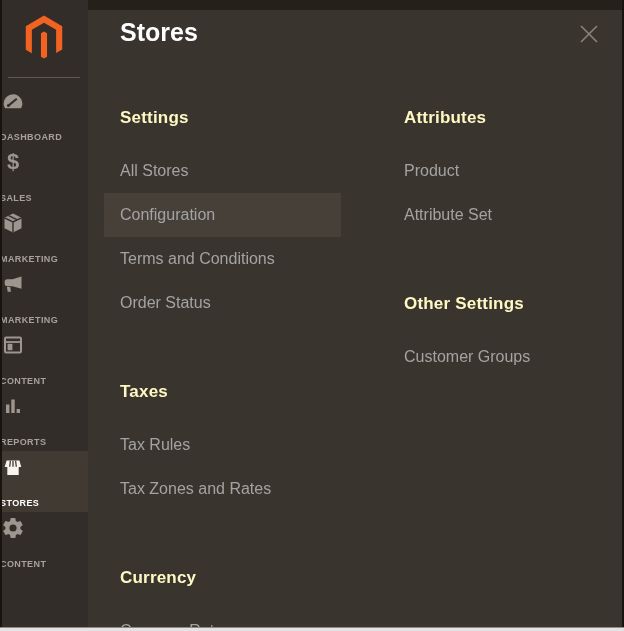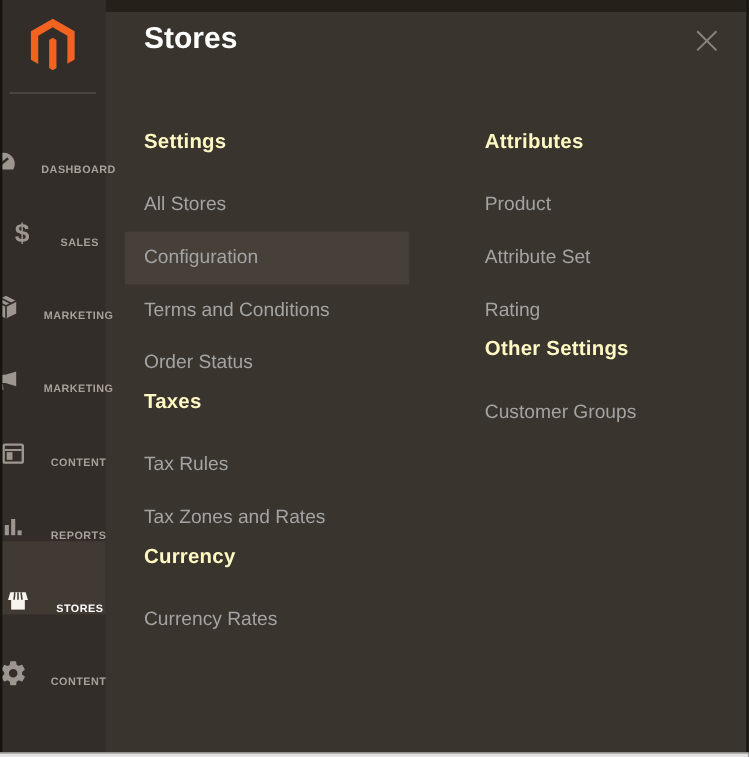--- a/index.html
+++ b/index.html
@@ -16,21 +16,21 @@
     position:absolute; left:0; top:0; bottom:0; width:88px;
     background:#332d29; z-index:2;
   }
   .logo-wrap {
     height:77px; display:flex; align-items:center; justify-content:center;
     cursor:pointer;
   }
   .logo-divider { border-top:1px solid #5d574f; margin:0 8px; }
   .nav { margin-top:7px; }
   .nav-item {
-    height:61px; display:flex; flex-direction:row; align-items:flex-end;
+    height:61px; display:flex; flex-direction:column; align-items:flex-start;
     justify-content:center; gap:19px; cursor:pointer; color:#9d968e;
   }
   .nav-item .nav-label {
     font-size:9px; font-weight:700; letter-spacing:.4px; color:#a7a19a;
   }
   .nav-item.active { background:#413a33; color:#f7f3ef; }
   .nav-item.active .nav-label { color:#ffffff; }
   .nav-icon { width:26px; height:24px; display:flex; align-items:center; justify-content:center; }
   .nav-icon svg { width:24px; height:24px; display:block; }
   .dollar-glyph { font-size:22px; font-weight:700; line-height:22px; }
@@ -53,21 +53,21 @@
   .close-btn {
     position:absolute; right:24px; top:13px; width:22px; height:22px;
     background:none; border:none; cursor:pointer; padding:0;
   }
   .close-btn svg { width:22px; height:22px; display:block; stroke:#8a847c; }
 
   .col { position:absolute; top:98px; width:237px; }
   .col1 { left:16px; }
   .col2 { left:300px; }
 
-  .section + .section { }
+  .section + .section { margin-top:57px; }
   .sec-h {
     font-size:17px; line-height:20px; font-weight:700; color:#fef9c3;
     margin:0 16px 21px 16px; letter-spacing:.2px;
   }
   .section ul { list-style:none; }
   .menu-item {
     font-size:16px; line-height:20px; color:#a3a3a3;
     padding:12px 16px; cursor:pointer;
   }
   .menu-item.hl { background:#464039; }
@@ -218,21 +218,20 @@
         </ul>
       </div>
     </div>
 
     <div class="col col2">
       <div class="section">
         <h3 class="sec-h">Attributes</h3>
         <ul>
           <li class="menu-item">Product</li>
           <li class="menu-item">Attribute Set</li>
-          <li class="menu-item">Rating</li>
         </ul>
       </div>
 
       <div class="section">
         <h3 class="sec-h">Other Settings</h3>
         <ul>
           <li class="menu-item">Customer Groups</li>
         </ul>
       </div>
     </div>

